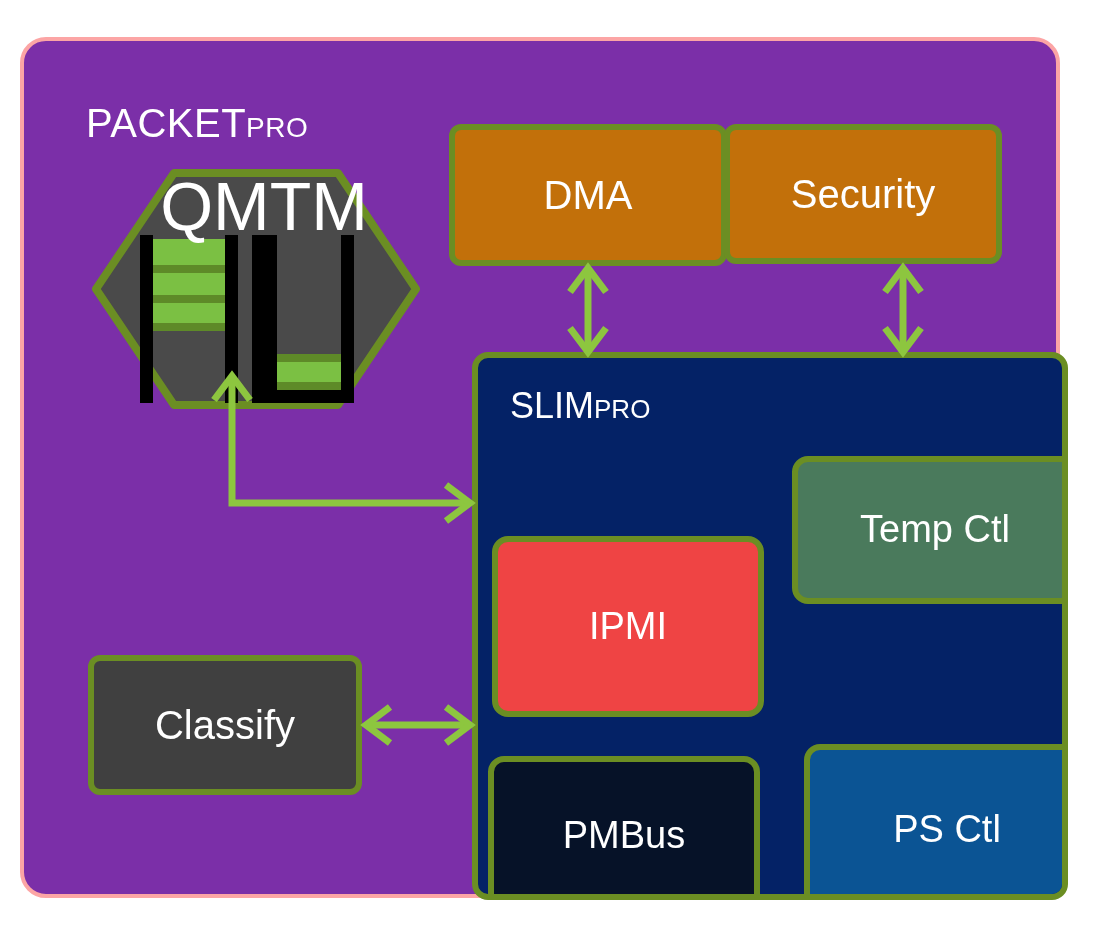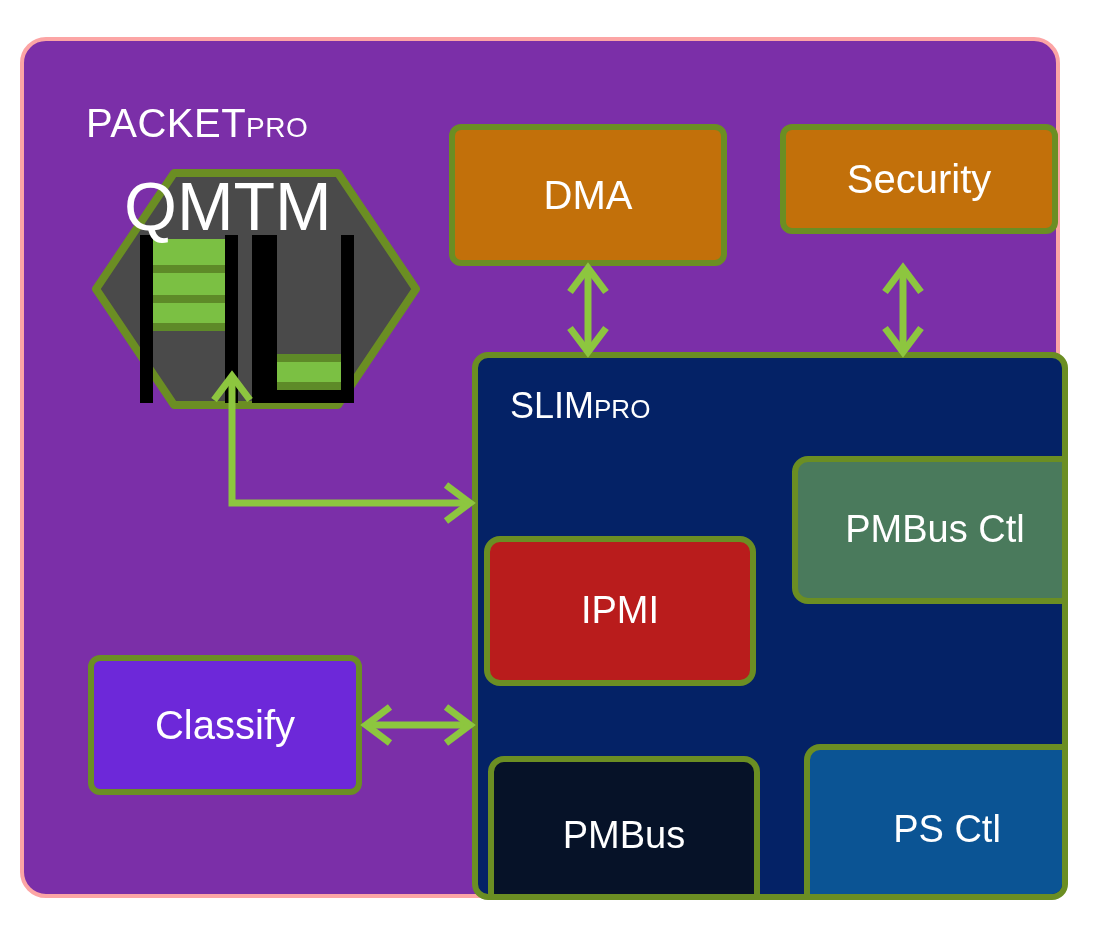--- a/index.html
+++ b/index.html
@@ -52,20 +52,21 @@
     top: 128px;
     width: 328px;
     height: 240px;
   }
   #qmtm-hex svg { display: block; }
   #qmtm-label {
     position: absolute;
     left: 100px;
     top: 131px;
     width: 280px;
+    text-align: center;
     color: #ffffff;
     font-size: 68px;
     line-height: 1;
     white-space: nowrap;
     user-select: none;
   }
   .queue {
     position: absolute;
   }
   .queue .wall-l, .queue .wall-r, .queue .wall-b {
@@ -111,22 +112,22 @@
     align-items: center;
     justify-content: center;
     color: #ffffff;
     font-size: 40px;
     line-height: 1.1;
     text-align: center;
     user-select: none;
   }
 
   #dma      { left: 449px; top: 124px; width: 278px; height: 142px; background: #C2700A; }
-  #security { left: 780px; top: 124px; width: 278px; height: 110px; background: #C2700A; }
-  #classify { left: 88px;  top: 655px; width: 274px; height: 140px; background: #6d28d9; }
+  #security { left: 724px; top: 124px; width: 278px; height: 140px; background: #C2700A; }
+  #classify { left: 88px;  top: 655px; width: 274px; height: 140px; background: #404040; }
 
   
   #slimpro {
     position: absolute;
     left: 472px;
     top: 352px;
     width: 596px;
     height: 548px;
     background: #042266;
     border: 6px solid #6B8E23;
@@ -154,21 +155,21 @@
     border-radius: 16px;
     display: flex;
     align-items: center;
     justify-content: center;
     color: #ffffff;
     font-size: 38px;
     line-height: 1.1;
     text-align: center;
     user-select: none;
   }
-  #ipmi     { left: 6px;  top: 178px; width: 272px; height: 150px; background: #b91c1c; }
+  #ipmi     { left: 14px;  top: 178px; width: 272px; height: 181px; background: #ef4444; }
   #pmbus    { left: 10px;  top: 398px; width: 272px; height: 160px; background: #061228;
               border-bottom-left-radius: 14px; border-bottom-right-radius: 14px; }
   #tempctl  { left: 314px; top: 98px;  width: 286px; height: 148px; background: #4A7A5C; }
   #fanctl   { left: 314px; top: 242px; width: 286px; height: 148px; background: #2A3650; }
   #psctl    { left: 326px; top: 386px; width: 286px; height: 172px; background: #0B5494; }
 
   
   #arrows {
     position: absolute;
     left: 0; top: 0;
@@ -242,21 +243,21 @@
 
     <div class="inner" id="ipmi">
       <span>IPMI</span>
     </div>
 
     <div class="inner" id="pmbus">
       <span>PMBus</span>
     </div>
 
     <div class="inner" id="tempctl">
-      <span>PMBus Ctl</span>
+      <span>Temp Ctl</span>
     </div>
 
 
     <div class="inner" id="psctl">
       <span>PS Ctl</span>
     </div>
 
   </div>
 
   <svg id="arrows" width="1098" height="942" viewBox="0 0 1098 942">

